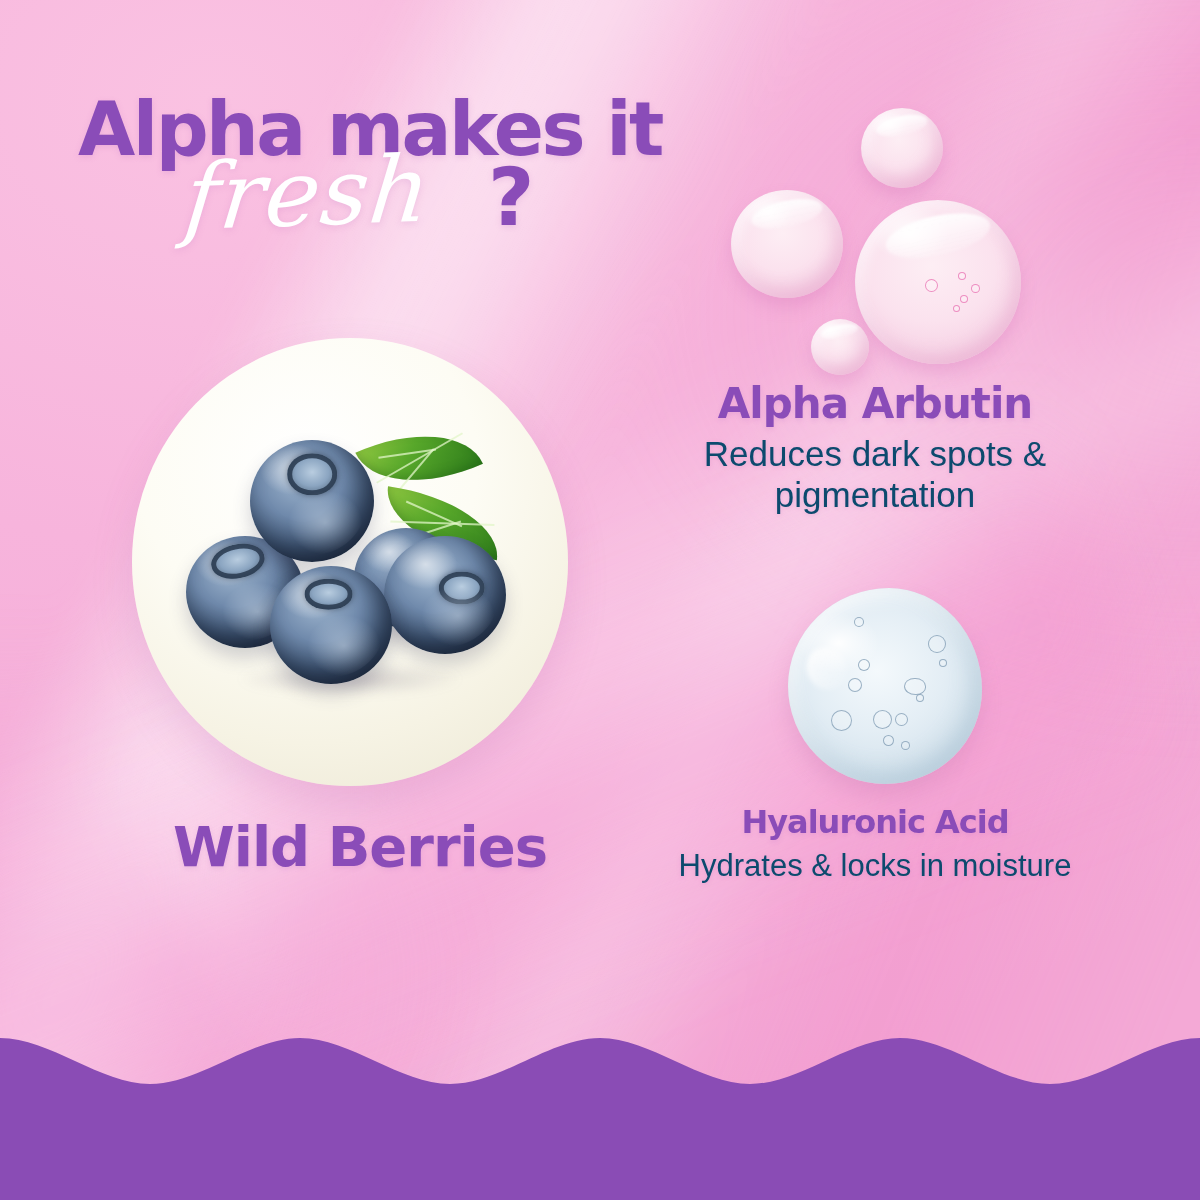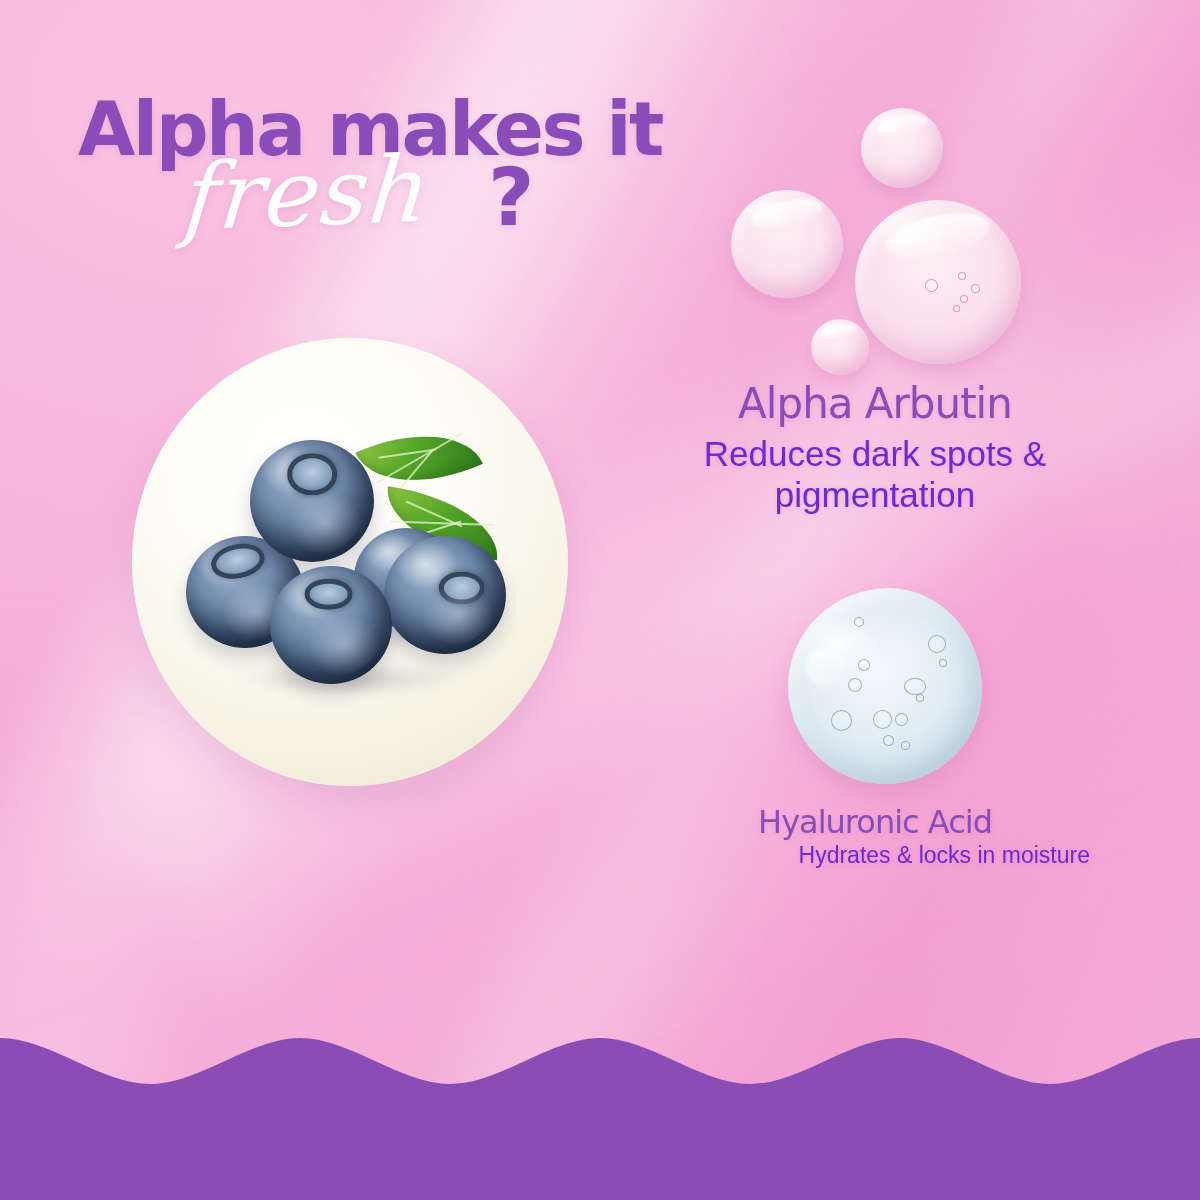--- a/index.html
+++ b/index.html
@@ -199,44 +199,44 @@
     position:absolute;border-radius:50%;
     border:1.6px solid rgba(120,150,175,.72);
     background:rgba(255,255,255,.18);
   }
   .bub.sm{border-width:1.2px;}
 
   
   .cap{position:absolute;text-align:center;}
   .cap .title{
     font-family:"DejaVu Sans", sans-serif;
-    font-weight:normal;
+    font-weight:bold;
     color:#8a4cb8;
     letter-spacing:-1px;
     line-height:1.05;
     text-shadow:0 2px 5px rgba(170,90,190,.16);
   }
   .cap .desc{
     font-family:"Liberation Sans", sans-serif;
-    color:#6d28d9;
+    color:#0c4a6e;
     line-height:1.16;
     text-shadow:0 1px 4px rgba(200,110,180,.28);
   }
 
   #cap-berries{left:40px;top:818px;width:640px;}
   #cap-berries .title{font-size:56px;}
   #cap-berries .desc{font-size:37px;margin-top:10px;}
 
   #cap-arbutin{left:660px;top:382px;width:430px;}
   #cap-arbutin .title{font-size:42px;}
   #cap-arbutin .desc{font-size:35px;margin-top:8px;}
 
   #cap-hyaluronic{left:660px;top:806px;width:430px;}
   #cap-hyaluronic .title{font-size:32px;}
-  #cap-hyaluronic .desc{font-size:23px;margin-top:2px;text-align:right;}
+  #cap-hyaluronic .desc{font-size:31px;margin-top:8px;}
 
   
   .waves{position:absolute;left:0;bottom:0;width:1200px;height:200px;}
   .waves svg{display:block;width:100%;height:100%;}
 </style>
 </head>
 <body>
 
 <div class="poster">
 
@@ -325,20 +325,21 @@
     <div class="bub sm" style="left:31%;top:46%;width:12px;height:12px;"></div>
     <div class="bub sm" style="left:55%;top:64%;width:11px;height:11px;"></div>
     <div class="bub sm" style="left:34%;top:15%;width:8px;height:8px;"></div>
     <div class="bub sm" style="left:49%;top:75%;width:9px;height:9px;"></div>
     <div class="bub sm" style="left:58%;top:78%;width:7px;height:7px;"></div>
     <div class="bub sm" style="left:66%;top:54%;width:6px;height:6px;"></div>
     <div class="bub sm" style="left:78%;top:36%;width:6px;height:6px;"></div>
   </div>
 
   <div class="cap" id="cap-berries">
+    <div class="title">Wild Berries</div>
   </div>
 
   <div class="cap" id="cap-arbutin">
     <div class="title">Alpha Arbutin</div>
     <div class="desc">Reduces dark spots &amp; pigmentation</div>
   </div>
 
   <div class="cap" id="cap-hyaluronic">
     <div class="title">Hyaluronic Acid</div>
     <div class="desc">Hydrates &amp; locks in moisture</div>

